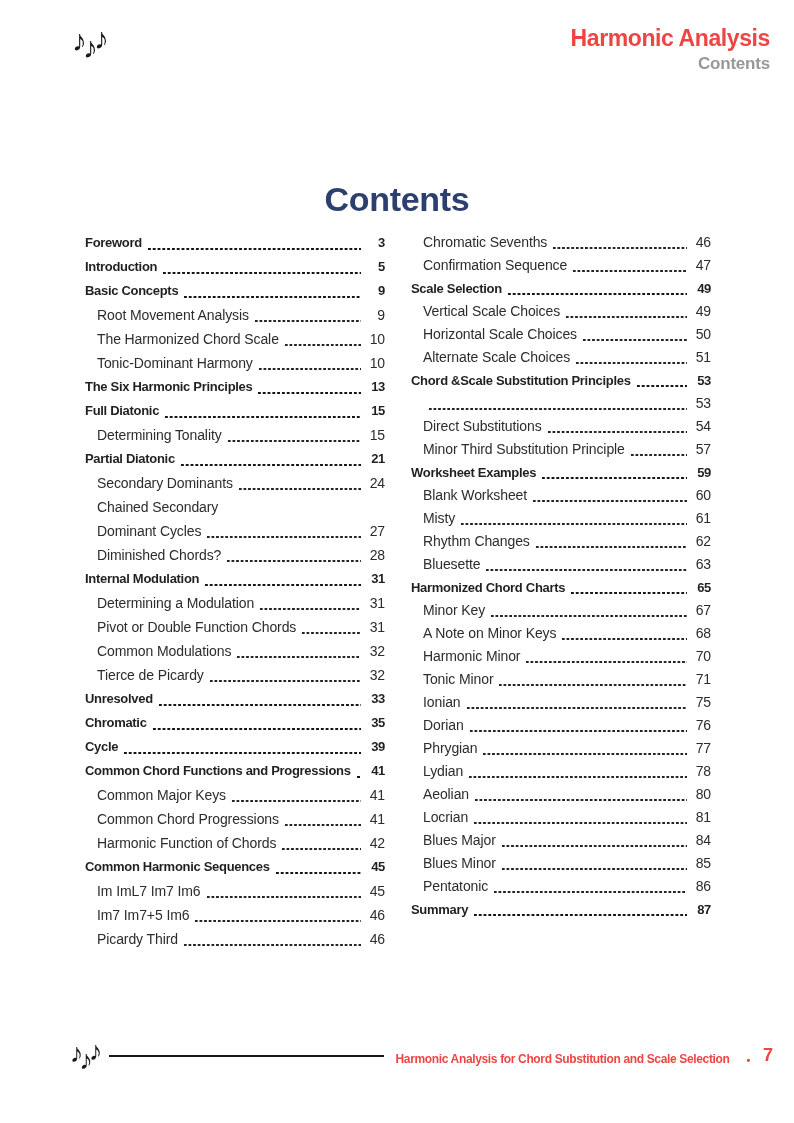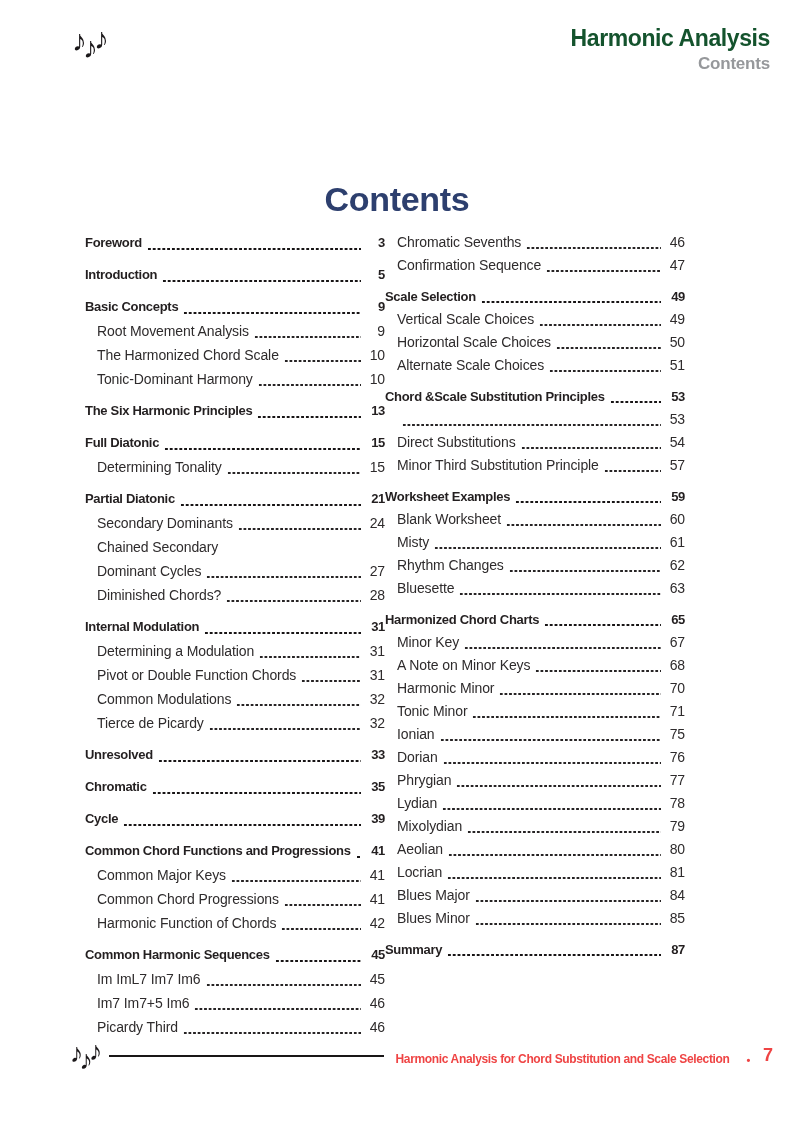--- a/index.html
+++ b/index.html
@@ -9,35 +9,35 @@
     margin:0 auto;
   }
 
   
   .header { position:absolute; top:26px; left:72px; right:24px;
             display:flex; justify-content:space-between; align-items:flex-start; }
   .music-notes { font-size:30px; line-height:30px; color:#1b181a; letter-spacing:-4px; white-space:nowrap; }
   .music-notes .n2 { display:inline-block; transform:translateY(7px); }
   .music-notes .n3 { display:inline-block; transform:translateY(-2px); }
   .header-titles { text-align:right; }
-  .book-title { font-size:23px; font-weight:bold; color:#14532d; letter-spacing:-0.4px; line-height:1.05; }
+  .book-title { font-size:23px; font-weight:bold; color:#ef4444; letter-spacing:-0.4px; line-height:1.05; }
   .header-section { font-size:17px; font-weight:bold; color:#96989b; letter-spacing:-0.2px; margin-top:4px; }
 
   
   .page-title { position:absolute; top:180px; left:0; width:100%; margin:0;
                 text-align:center; font-size:34px; font-weight:bold;
                 color:#2d3f6e; letter-spacing:-0.3px; }
 
   
-  .toc { position:absolute; top:231px; left:85px; width:626px; display:flex; }
+  .toc { position:absolute; top:231px; left:85px; width:626px; display:flex; gap:26px; }
   .toc-col { flex:0 0 300px; width:300px; }
   .col-left  .toc-row { line-height:24px; height:24px; }
   .col-right .toc-row { line-height:23px; height:23px; }
   .toc-row { display:flex; align-items:baseline; }
-  .toc-row.chapter { font-weight:bold; font-size:13px; letter-spacing:-0.3px; margin-top:8px; }
+  .toc-row.chapter { font-weight:bold; font-size:13px; letter-spacing:-0.3px; }
   .toc-col .toc-row:first-child { margin-top:0; }
   .toc-row.section { font-size:14px; color:#2e2b2c; padding-left:12px; letter-spacing:-0.1px; }
   .toc-label { white-space:nowrap; flex:0 0 auto; }
   .leader { flex:1 1 auto; align-self:flex-end; height:7px; margin:0 4px 4px 5px;
             background-image:radial-gradient(circle, #262324 1.05px, transparent 1.35px);
             background-size:4.6px 4px; background-repeat:repeat-x; background-position:left bottom; }
   .chapter .leader { background-image:radial-gradient(circle, #171415 1.25px, transparent 1.5px);
                      background-size:4.8px 4px; }
   .toc-page { flex:0 0 auto; min-width:20px; text-align:right; white-space:nowrap; }
 
@@ -331,43 +331,43 @@
           <span class="toc-label">Phrygian</span>
           <span class="leader"></span>
           <span class="toc-page">77</span>
         </div>
         <div class="toc-row section">
           <span class="toc-label">Lydian</span>
           <span class="leader"></span>
           <span class="toc-page">78</span>
         </div>
         <div class="toc-row section">
-          <span class="toc-label">Mixolydian</span>
-          <span class="leader"></span>
-          <span class="toc-page">79</span>
-        </div>
-        <div class="toc-row section">
           <span class="toc-label">Aeolian</span>
           <span class="leader"></span>
           <span class="toc-page">80</span>
         </div>
         <div class="toc-row section">
           <span class="toc-label">Locrian</span>
           <span class="leader"></span>
           <span class="toc-page">81</span>
         </div>
         <div class="toc-row section">
           <span class="toc-label">Blues Major</span>
           <span class="leader"></span>
           <span class="toc-page">84</span>
         </div>
         <div class="toc-row section">
           <span class="toc-label">Blues Minor</span>
           <span class="leader"></span>
           <span class="toc-page">85</span>
+        </div>
+        <div class="toc-row section">
+          <span class="toc-label">Pentatonic</span>
+          <span class="leader"></span>
+          <span class="toc-page">86</span>
         </div>
         <div class="toc-row chapter">
           <span class="toc-label">Summary</span>
           <span class="leader"></span>
           <span class="toc-page">87</span>
         </div>
       </div>
   </div>
 
   <div class="footer">

